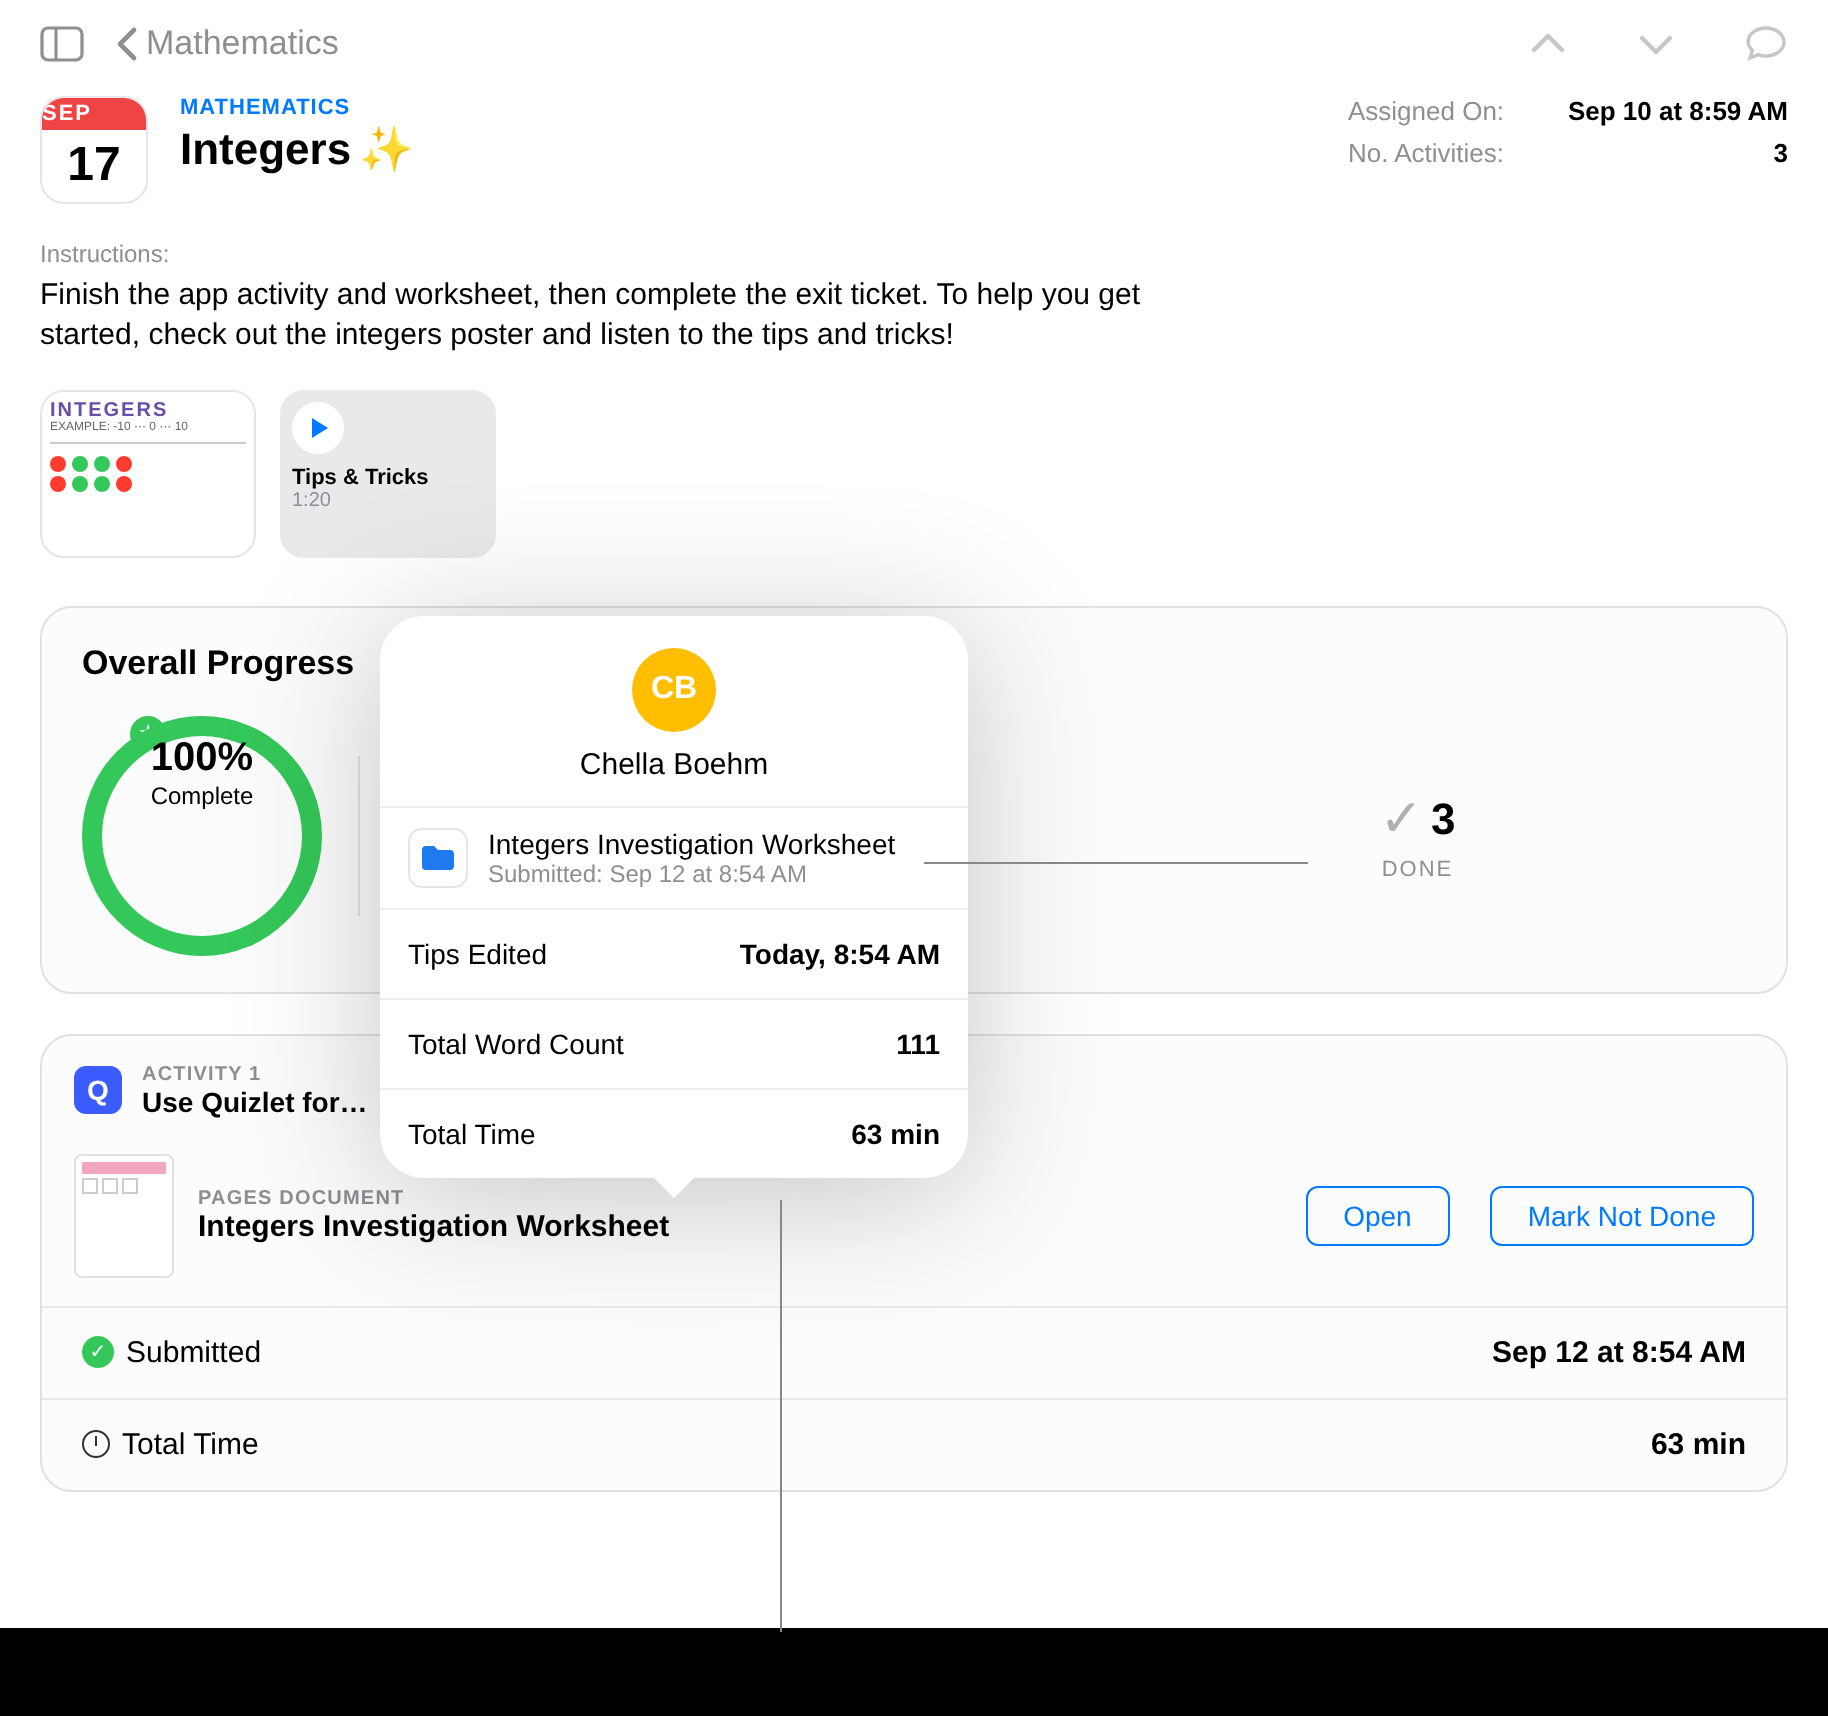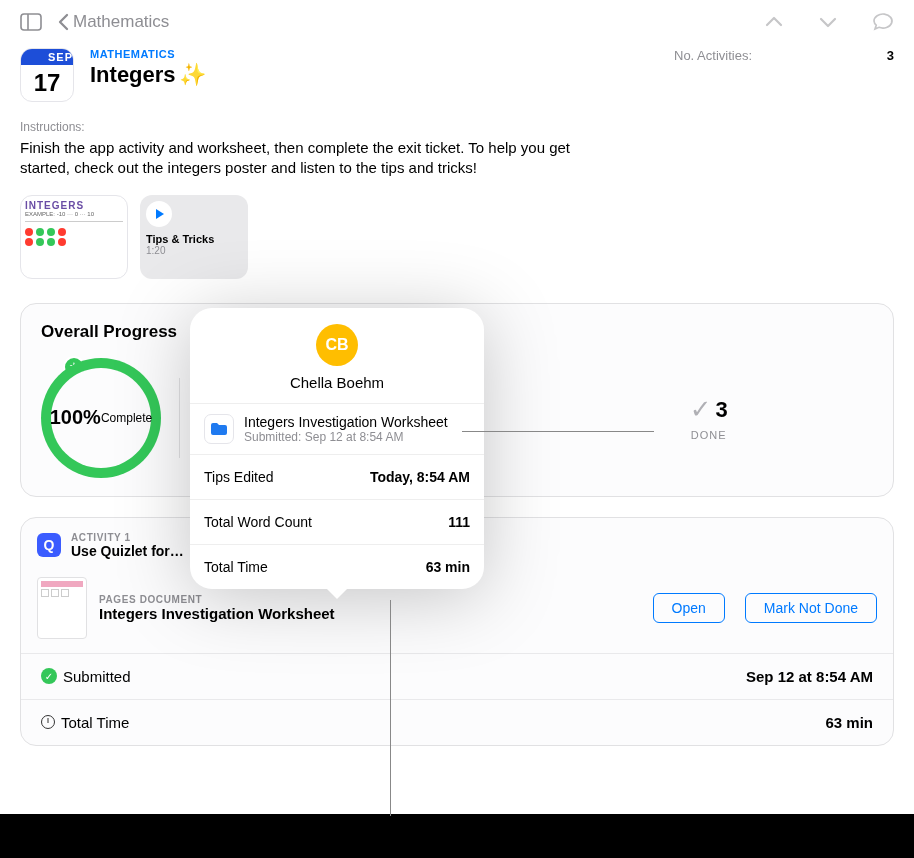--- a/index.html
+++ b/index.html
@@ -32,21 +32,21 @@
       gap: 16px;
     }
     .cal-icon {
       width: 54px; height: 54px;
       border: 1px solid #e5e5ea;
       border-radius: 12px;
       overflow: hidden;
       background:#fff;
       display:flex; flex-direction:column;
     }
-    .cal-top { background:#1d4ed8; color:#fff; text-align:right; font-size:11px; font-weight:700; padding:2px 0; letter-spacing:1px;}
+    .cal-top { background:#ef4444; color:#fff; text-align:left; font-size:11px; font-weight:700; padding:2px 0; letter-spacing:1px;}
     .cal-day { flex:1; display:flex; align-items:center; justify-content:center; font-size:24px; font-weight:600; }
     .header-info { flex:1; }
     .header-category { color:#007aff; font-size:11px; font-weight:700; letter-spacing:0.5px; }
     .header-title { font-size:22px; font-weight:700; display:flex; align-items:center; gap:4px; margin-top:2px;}
     .header-due { color:#8e8e93; font-size:11px; letter-spacing:0.3px; margin-top:2px;}
     .header-meta { display:flex; flex-direction:column; gap:6px; font-size:13px; min-width: 220px;}
     .meta-row { display:flex; justify-content:space-between; }
     .meta-label { color:#8e8e93; }
     .meta-value { font-weight:600; }
     
@@ -76,21 +76,21 @@
     .progress-card { padding:18px 20px; }
     .section-title { font-size:17px; font-weight:700; margin-bottom: 16px;}
     .progress-row { display:flex; align-items:center; gap:18px; }
     .ring-wrap { position:relative; width:120px; height:120px; }
     .ring {
       width:120px;height:120px;border-radius:50%;
       background: conic-gradient(#34c759 0 360deg);
       padding:10px;
       position:relative;
     }
-    .ring-inner { width:100px;height:100px;border-radius:50%;background:#fcfcfd; display:flex; flex-direction:row; align-items:center; justify-content:center;}
+    .ring-inner { width:100px;height:100px;border-radius:50%;background:#fcfcfd; display:flex; flex-direction:column; align-items:center; justify-content:flex-start;}
     .ring-inner .pct{font-size:20px;font-weight:700;}
     .ring-inner .lbl{font-size:12px;}
     .star-badge{ position:absolute; top:-2px; left:22px; width:22px;height:22px;border-radius:50%;background:#34c759; display:flex;align-items:center;justify-content:center; color:#fff; font-size:11px; border:2px solid #fff;}
     .vsep { width:1px; height:80px; background:#e1e1e3; }
     .stat-block { flex:1; display:flex; flex-direction:column; align-items:center; gap:4px; color:#444;}
     .stat-big { font-size:22px; font-weight:700; display:flex; align-items:center; gap:4px; color:#000;}
     .check-gray{ color:#b0b0b5; font-size:26px; font-weight:400; }
     .stat-lbl{ font-size:11px; letter-spacing:1px; color:#8e8e93;}
     
     .activity-card { margin-top: 20px; overflow:hidden; }
@@ -175,20 +175,24 @@
   </div>
   <div class="header-info">
     <div class="header-category">MATHEMATICS</div>
     <div class="header-title">
       <span>Integers</span>
       <span>✨</span>
     </div>
   </div>
   <div class="header-meta">
     <div class="meta-row">
+      <span class="meta-label">Assigned On:</span>
+      <span class="meta-value">Sep 10 at 8:59 AM</span>
+    </div>
+    <div class="meta-row">
       <span class="meta-label">No. Activities:</span>
       <span class="meta-value">3</span>
     </div>
   </div>
 </div>
 
 <div class="instructions-label">Instructions:</div>
 <div class="instructions-text">Finish the app activity and worksheet, then complete the exit ticket. To help you get started, check out the integers poster and listen to the tips and tricks!</div>
 
 <div class="attachments">

